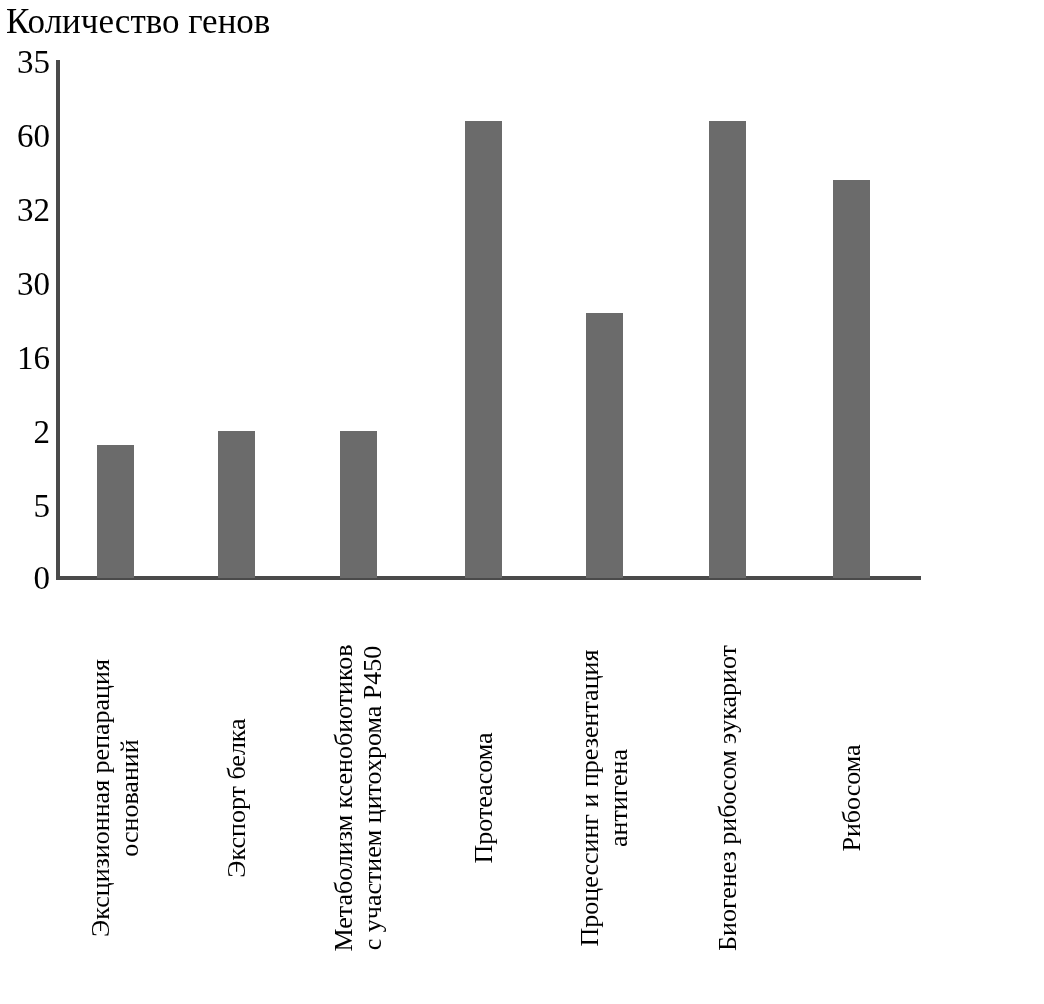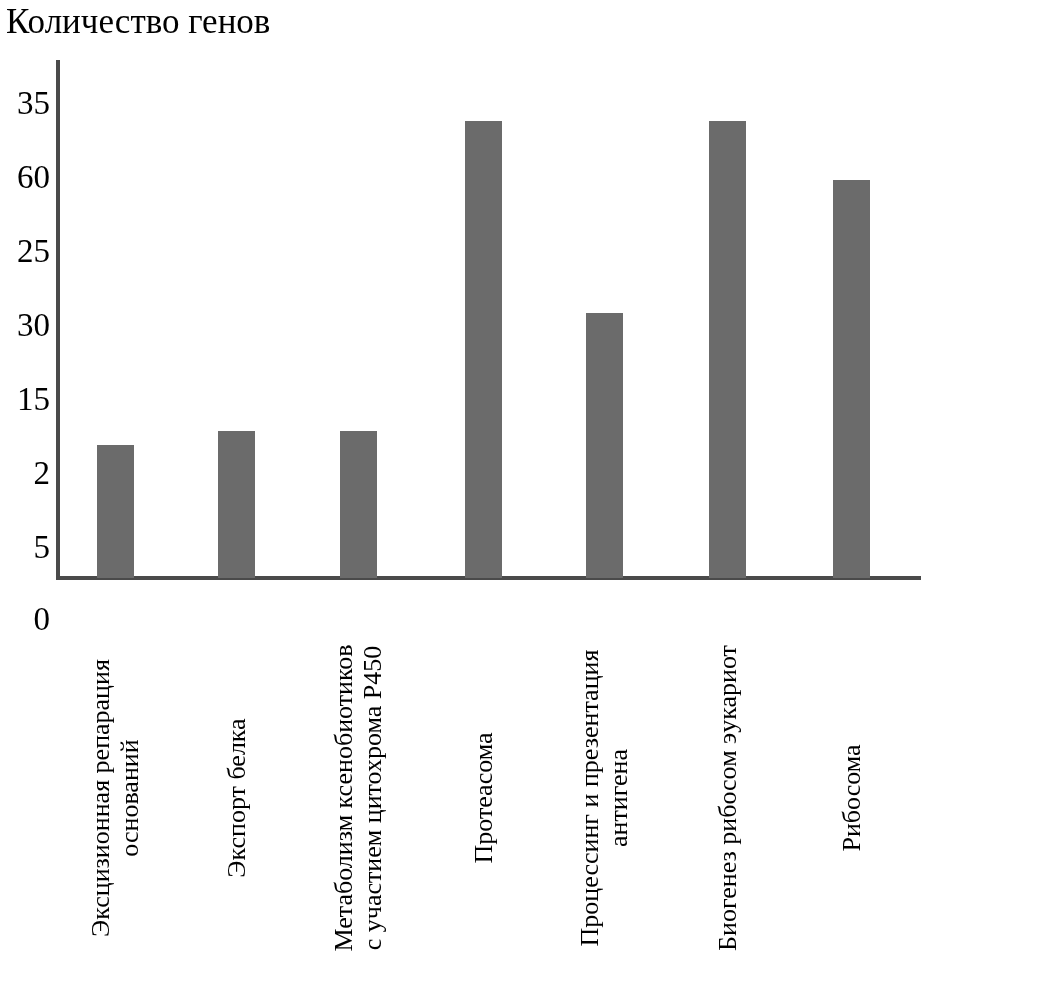--- a/index.html
+++ b/index.html
@@ -57,21 +57,20 @@
     background: #4a4a4a;
   }
   .ytick-label {
     position: absolute;
     right: 0;
     width: 46px;
     text-align: right;
     font-size: 33px;
     line-height: 33px;
     font-family: "Liberation Serif", serif;
-    margin-top: 41px;
   }
   .ytick-wrap {
     position: absolute;
     left: 0;
     width: 50px;
     height: 0;
   }
   .bar {
     position: absolute;
     background: #6b6b6b;
@@ -99,27 +98,27 @@
     <div class="y-axis-line"></div>
     <div class="x-axis-line"></div>
 
     <div class="ytick-wrap" style="top:46px;">
         <div class="ytick-label">35</div>
       </div>
     <div class="ytick-wrap" style="top:120px;">
         <div class="ytick-label">60</div>
       </div>
     <div class="ytick-wrap" style="top:194px;">
-        <div class="ytick-label">25</div>
+        <div class="ytick-label">32</div>
       </div>
     <div class="ytick-wrap" style="top:268px;">
         <div class="ytick-label">30</div>
       </div>
     <div class="ytick-wrap" style="top:342px;">
-        <div class="ytick-label">15</div>
+        <div class="ytick-label">16</div>
       </div>
     <div class="ytick-wrap" style="top:416px;">
         <div class="ytick-label">2</div>
       </div>
     <div class="ytick-wrap" style="top:490px;">
         <div class="ytick-label">5</div>
       </div>
     <div class="ytick-wrap" style="top:562px;">
         <div class="ytick-label">0</div>
       </div>

